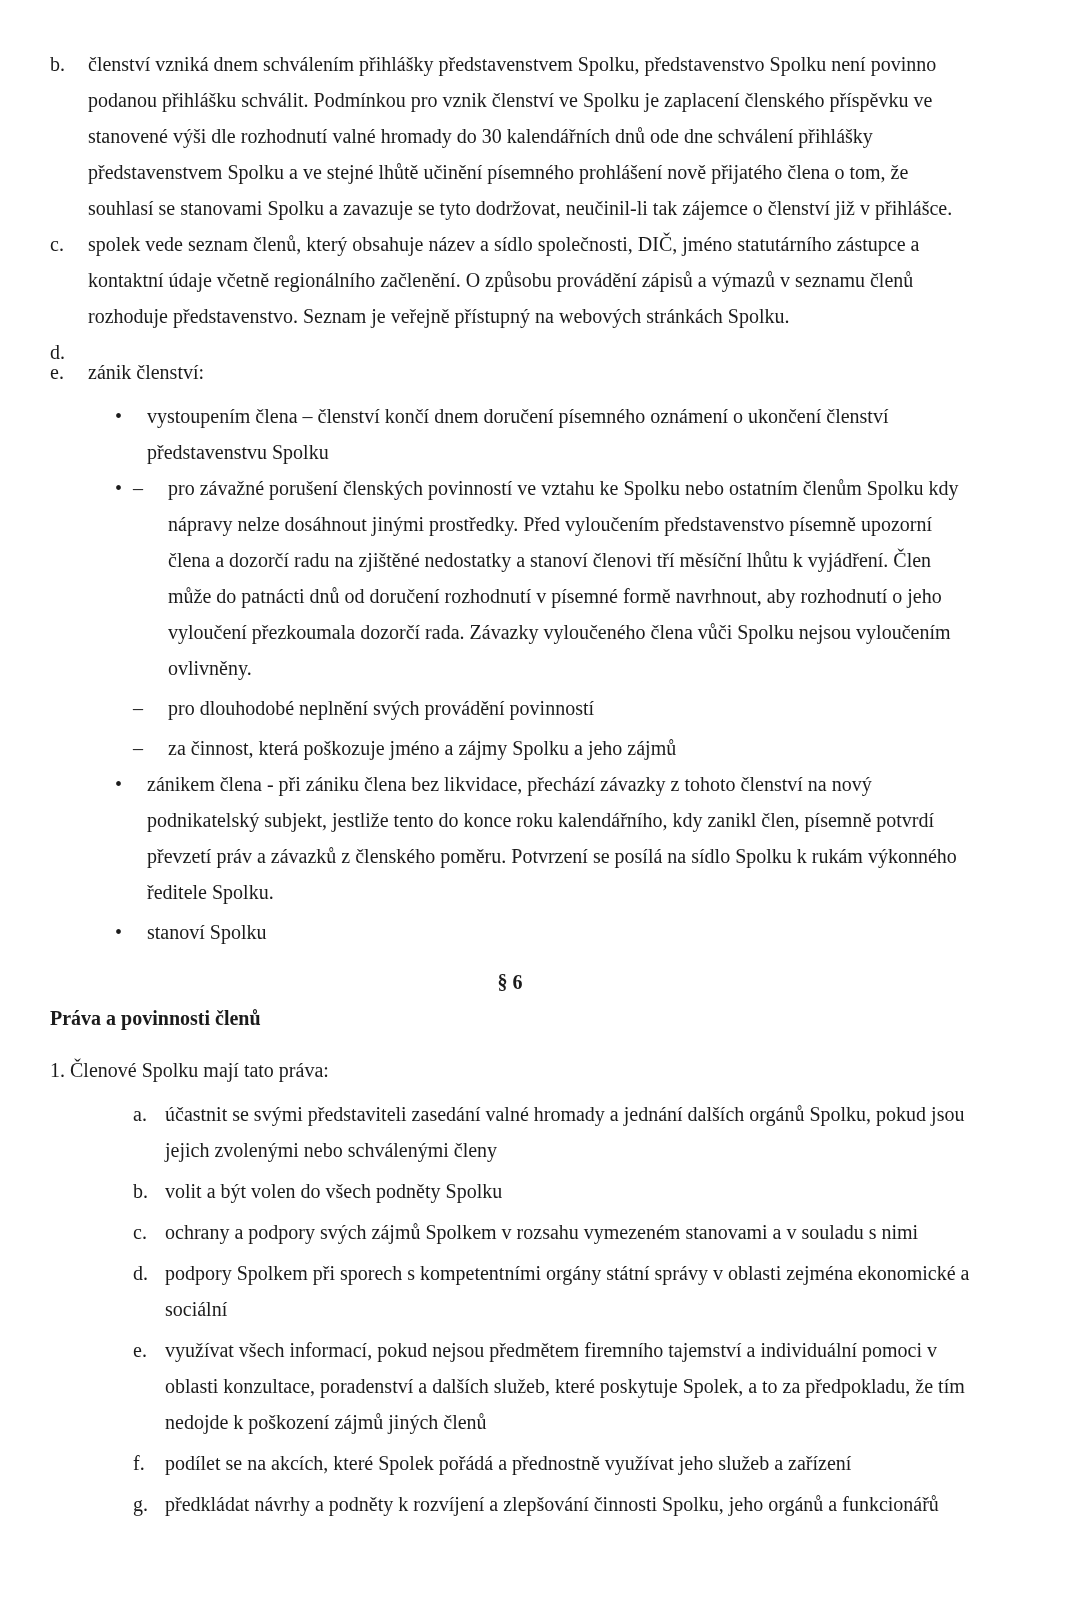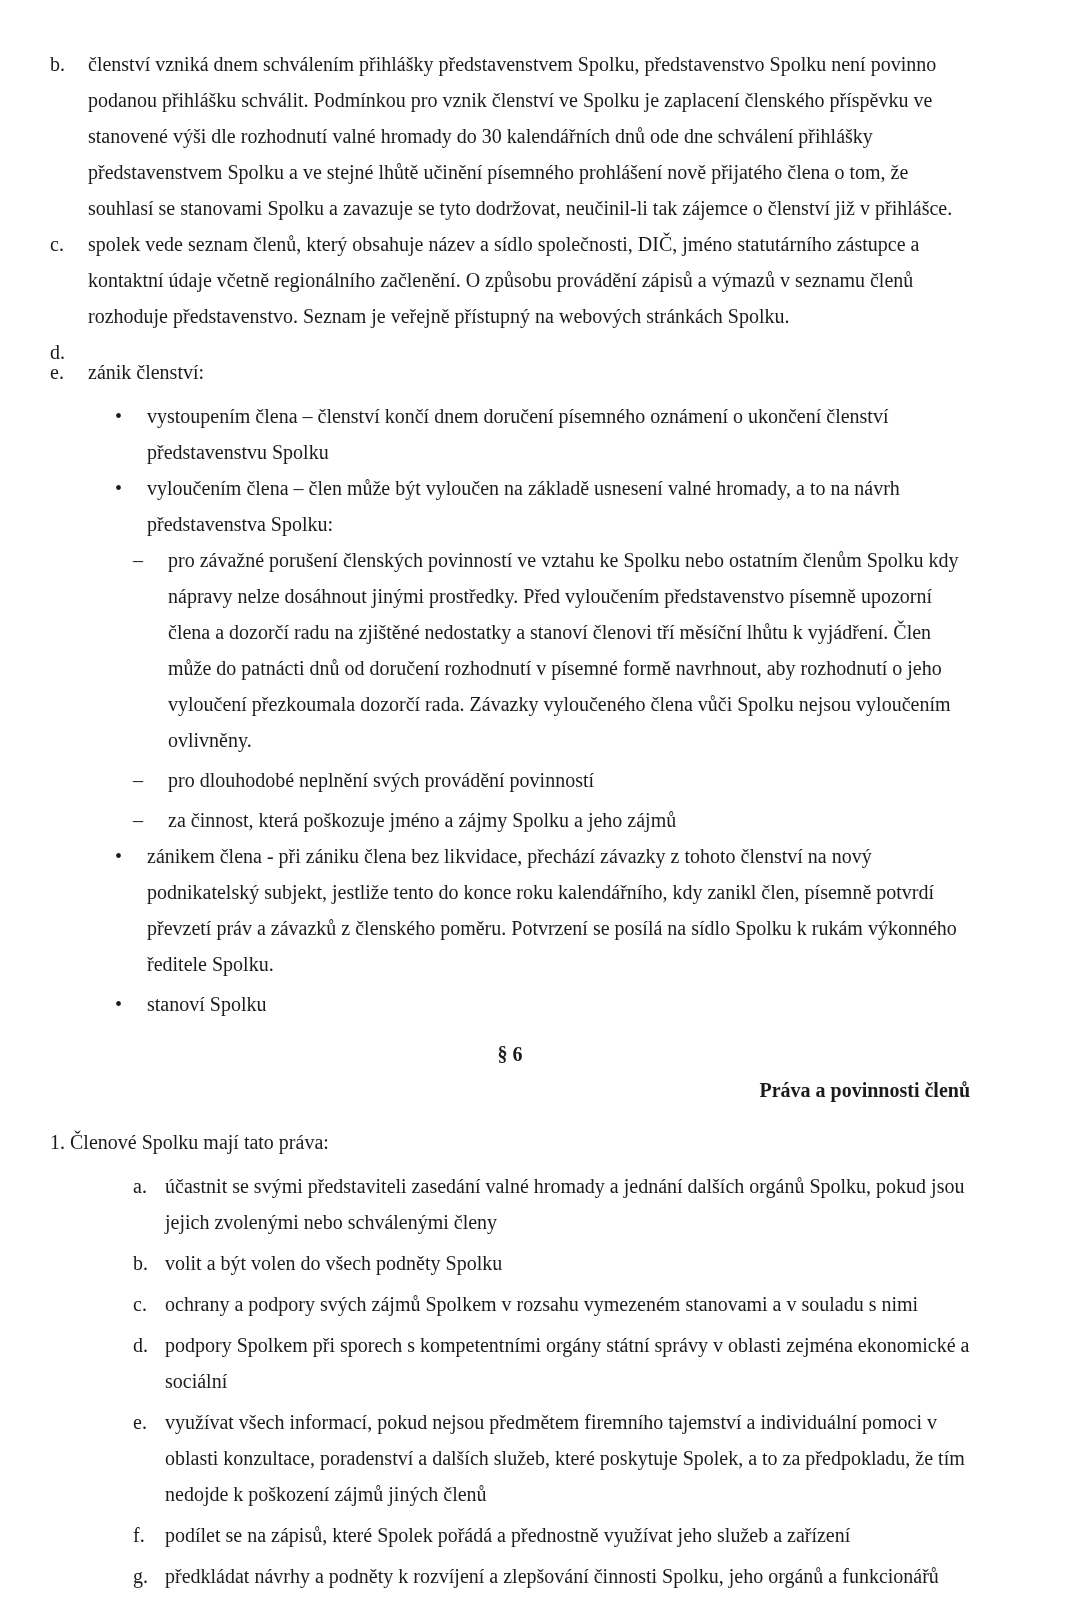--- a/index.html
+++ b/index.html
@@ -33,21 +33,21 @@
   .ri { margin-left: 83px; padding-left: 32px; }
 
   .gap-before { margin-top: 20px; }
   .sm-gap { margin-top: 8px; }
   .xs-gap { margin-top: 4px; }
   .heading {
     text-align: center;
     font-weight: bold;
     margin-top: 14px;
   }
-  .heading-title { text-align: right; font-weight: bold; }
+  .heading-title { text-align: left; font-weight: bold; }
   .intro { margin-top: 16px; }
   .ri + .ri { margin-top: 5px; }
 </style>
 </head>
 <body>
 
 <div class="page">
 
   <div class="li l1">
     <span class="marker">b.</span>
@@ -68,21 +68,20 @@
     <span>zánik členství:</span>
   </div>
 
   <div class="li bullet sm-gap">
     <span class="marker">•</span>
     <span>vystoupením člena – členství končí dnem doručení písemného oznámení o ukončení členství představenstvu Spolku</span>
   </div>
 
   <div class="li bullet">
     <span class="marker">•</span>
-    <span>vyloučením člena – člen může být vyloučen na základě usnesení valné hromady, a to na návrh představenstva Spolku:</span>
   </div>
 
   <div class="li dash">
     <span class="marker">–</span>
     <span>pro závažné porušení členských povinností ve vztahu ke Spolku nebo ostatním členům Spolku kdy nápravy nelze dosáhnout jinými prostředky. Před vyloučením představenstvo písemně upozorní člena a dozorčí radu na zjištěné nedostatky a stanoví členovi tří měsíční lhůtu k vyjádření. Člen může do patnácti dnů od doručení rozhodnutí v písemné formě navrhnout, aby rozhodnutí o jeho vyloučení přezkoumala dozorčí rada. Závazky vyloučeného člena vůči Spolku nejsou vyloučením ovlivněny.</span>
   </div>
 
   <div class="li dash xs-gap">
     <span class="marker">–</span>
     <span>pro dlouhodobé neplnění svých provádění povinností</span>
@@ -128,21 +127,21 @@
     <span>podpory Spolkem při sporech s kompetentními orgány státní správy v oblasti zejména ekonomické a sociální</span>
   </div>
 
   <div class="li ri">
     <span class="marker">e.</span>
     <span>využívat všech informací, pokud nejsou předmětem firemního tajemství a individuální pomoci v oblasti konzultace, poradenství a dalších služeb, které poskytuje Spolek, a to za předpokladu, že tím nedojde k poškození zájmů jiných členů</span>
   </div>
 
   <div class="li ri">
     <span class="marker">f.</span>
-    <span>podílet se na zápisů, které Spolek pořádá a přednostně využívat jeho služeb a zařízení</span>
+    <span>podílet se na akcích, které Spolek pořádá a přednostně využívat jeho služeb a zařízení</span>
   </div>
 
   <div class="li ri">
     <span class="marker">g.</span>
     <span>předkládat návrhy a podněty k rozvíjení a zlepšování činnosti Spolku, jeho orgánů a funkcionářů</span>
   </div>
 
 </div>
 
 </body></html>

